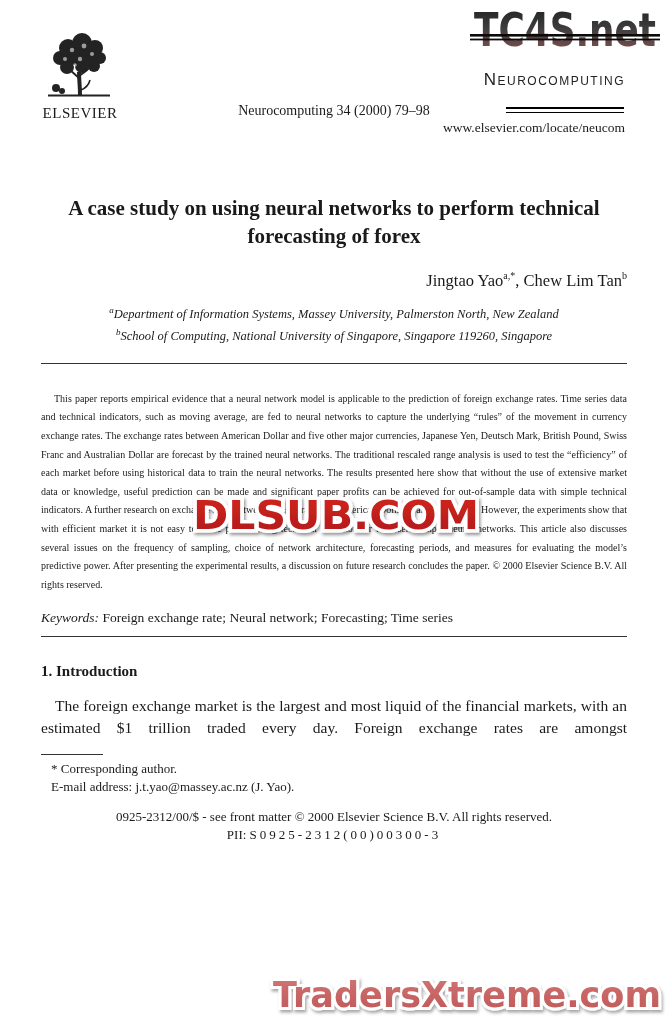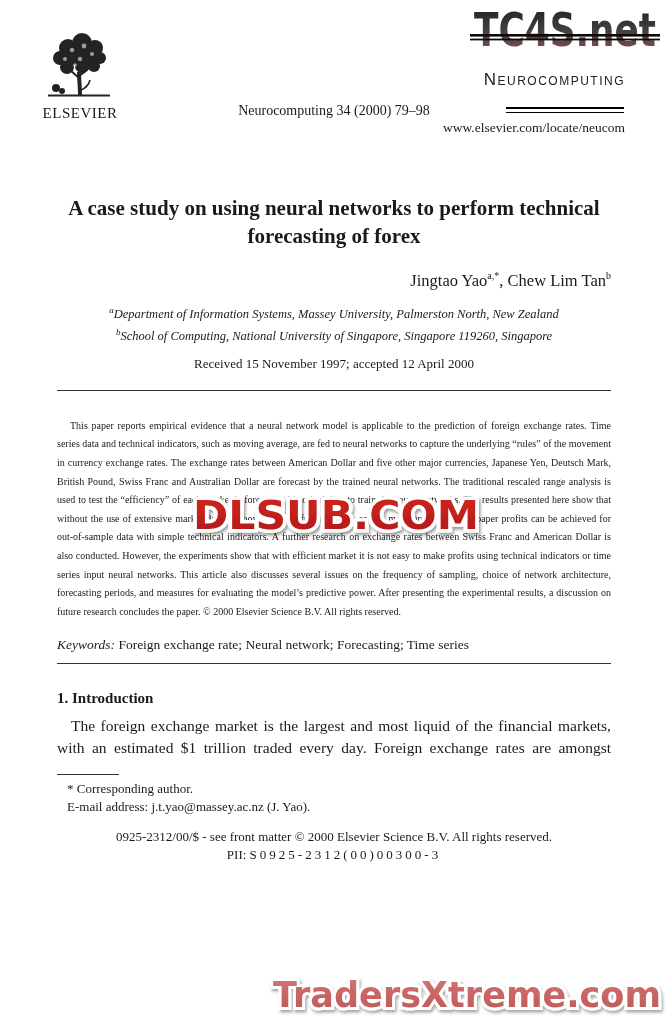--- a/index.html
+++ b/index.html
@@ -21,35 +21,35 @@
   }
   .journal-rule { width:118px; height:6px; margin:17px 1px 7px auto;
     border-top:2.5px solid #000; border-bottom:1.5px solid #000; }
   .journal-site { font-size:13.5px; }
   
   .wm-top { position:absolute; top:2px; right:8px; }
   .wm-center { position:absolute; left:186px; top:487px; }
   .wm-bottom { position:absolute; left:266px; top:969px; }
   .wm-text { font-family:"DejaVu Sans", sans-serif; font-weight:bold; }
   
-  .content { padding:0 57px; }
+  .content { padding:0 41px; }
   .title { margin:34px auto 0; max-width:556px; text-align:center; font-size:21px; line-height:28px; }
   .authors { margin-top:20px; text-align:right; font-size:16.5px; }
   .authors sup { font-size:10px; }
   .affils { margin-top:10px; text-align:center; font-style:italic; font-size:12.5px; line-height:18px; }
   .affils sup { font-size:9px; font-style:italic; }
   .received { margin-top:11px; text-align:center; font-size:13px; }
   .rule { border:none; border-top:1.5px solid #333; margin:18px 0 0; }
   .abs-heading { margin-top:12px; font-weight:bold; font-size:14.5px; }
   .abs-text { margin-top:26px; font-size:10px; line-height:18.6px; text-align:justify; text-indent:13px; }
   .keywords-line { margin-top:16px; font-size:13.5px; }
   .keywords-label { font-style:italic; }
   .rule2 { border:none; border-top:1.5px solid #333; margin:10px 0 0; }
   .intro-heading { margin-top:26px; font-weight:bold; font-size:15px; }
-  .intro-text { margin-top:8px; font-size:15.5px; line-height:21.5px; text-align:justify; text-align-last:justify; text-indent:14px; }
+  .intro-text { margin-top:15px; font-size:15.5px; line-height:21.5px; text-align:justify; text-align-last:justify; text-indent:14px; }
   .footnote-rule { border:none; border-top:1.5px solid #333; width:62px; margin:16px 0 0; }
   .footnote { margin-top:5px; font-size:13px; line-height:17.5px; padding-left:10px; }
   .email-label { }
   .imprint { margin-top:13px; font-size:13px; line-height:17.5px;text-align:center; }
   .pii-value { letter-spacing:3px; }
 </style>
 </head>
 <body>
 
 <div class="page">
@@ -122,21 +122,20 @@
 
     <h1 class="title">A case study on using neural networks to perform technical forecasting of forex</h1>
 
     <div class="authors"><span>Jingtao Yao</span><sup>a,*</sup><span>, </span><span>Chew Lim Tan</span><sup>b</sup></div>
 
     <div class="affils">
       <div><sup>a</sup><span>Department of Information Systems, Massey University, Palmerston North, New Zealand</span></div>
       <div><sup>b</sup><span>School of Computing, National University of Singapore, Singapore 119260, Singapore</span></div>
     </div>
 
-    <div class="received">Received 15 November 1997; accepted 12 April 2000</div>
 
     <hr class="rule">
 
     <p class="abs-text">This paper reports empirical evidence that a neural network model is applicable to the prediction of foreign exchange rates. Time series data and technical indicators, such as moving average, are fed to neural networks to capture the underlying “rules” of the movement in currency exchange rates. The exchange rates between American Dollar and five other major currencies, Japanese Yen, Deutsch Mark, British Pound, Swiss Franc and Australian Dollar are forecast by the trained neural networks. The traditional rescaled range analysis is used to test the “efficiency” of each market before using historical data to train the neural networks. The results presented here show that without the use of extensive market data or knowledge, useful prediction can be made and significant paper profits can be achieved for out-of-sample data with simple technical indicators. A further research on exchange rates between Swiss Franc and American Dollar is also conducted. However, the experiments show that with efficient market it is not easy to make profits using technical indicators or time series input neural networks. This article also discusses several issues on the frequency of sampling, choice of network architecture, forecasting periods, and measures for evaluating the model’s predictive power. After presenting the experimental results, a discussion on future research concludes the paper.  © 2000 Elsevier Science B.V. All rights reserved.</p>
 
     <div class="keywords-line">
       <span class="keywords-label">Keywords:</span>
       <span>Foreign exchange rate; Neural network; Forecasting; Time series</span>
     </div>
 

